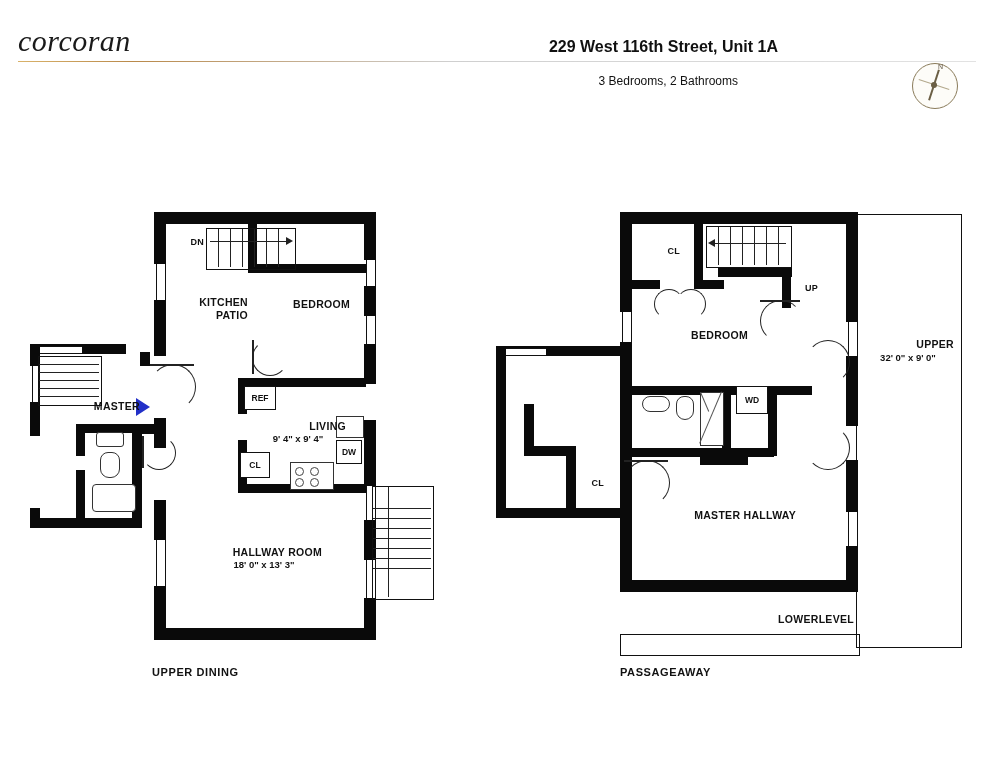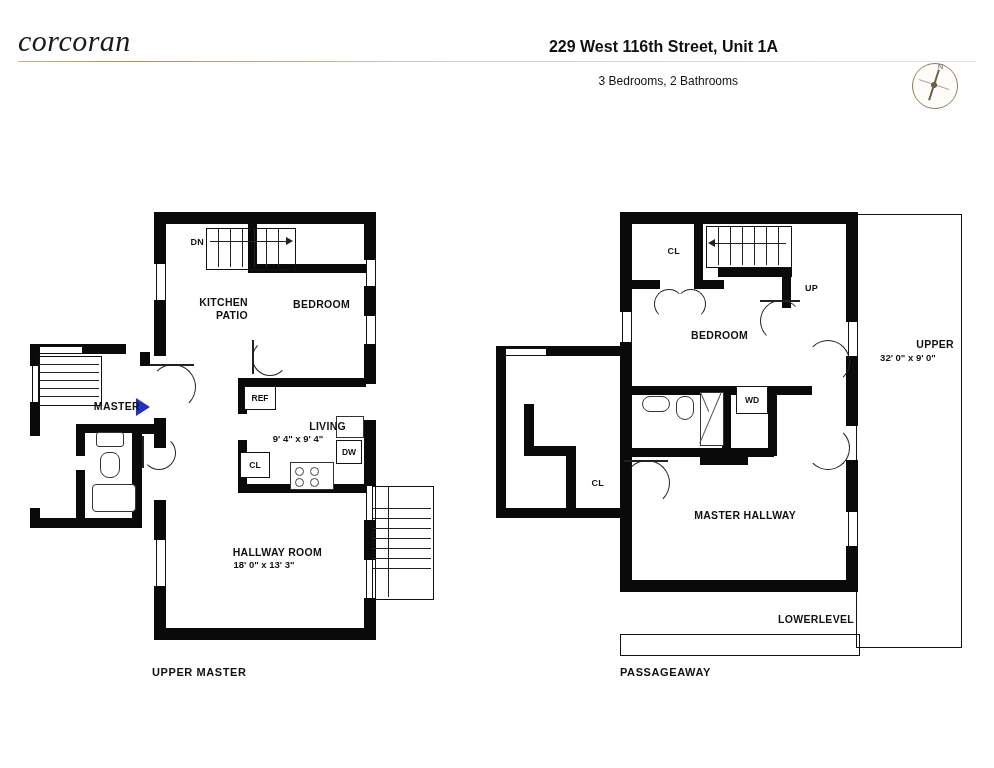--- a/index.html
+++ b/index.html
@@ -346,21 +346,21 @@
 
     <div class="label" style="left:168px; top:296px; width:80px;">KITCHEN</div>
     <div class="label" style="left:168px; top:309px; width:80px;">PATIO</div>
     <div class="label" style="left:258px; top:298px; width:92px;">BEDROOM</div>
     <div class="label" style="left:250px; top:420px; width:96px;">LIVING</div>
     <div class="dim" style="left:250px; top:433px; width:96px;">9' 4" x 9' 4"</div>
     <div class="label" style="left:206px; top:546px; width:116px;">HALLWAY ROOM</div>
     <div class="dim" style="left:206px; top:559px; width:116px;">18' 0" x 13' 3"</div>
     <div class="label" style="left:54px; top:400px; width:86px;">MASTER</div>
 
-    <div class="levellabel" style="left:152px; top:666px;">UPPER MASTER</div>
+    <div class="levellabel" style="left:152px; top:666px;">UPPER DINING</div>
   </div>
 
   <div>
 
     <div class="outline" style="left:856px; top:214px; width:104px; height:432px;"></div>
 
     <div class="wall" style="left:620px; top:212px; width:238px; height:12px;"></div>
     <div class="wall" style="left:620px; top:212px; width:12px; height:100px;"></div>
     <div class="wall" style="left:620px; top:342px; width:12px; height:68px;"></div>
     <div class="wall" style="left:620px; top:410px; width:12px; height:40px;"></div>

